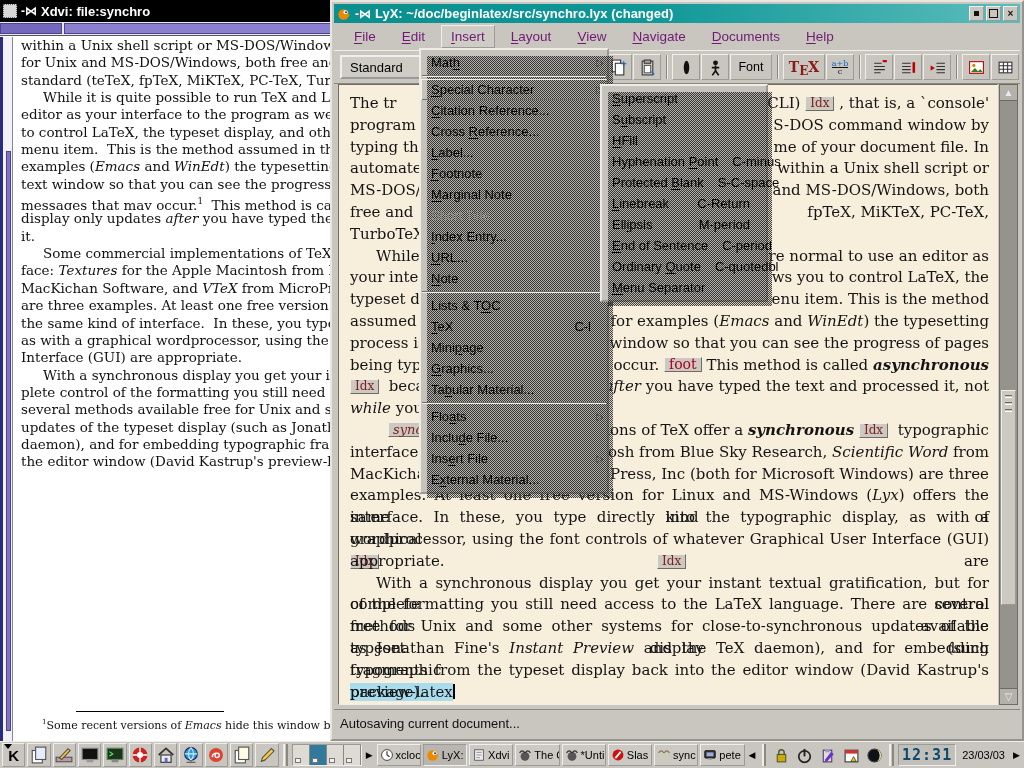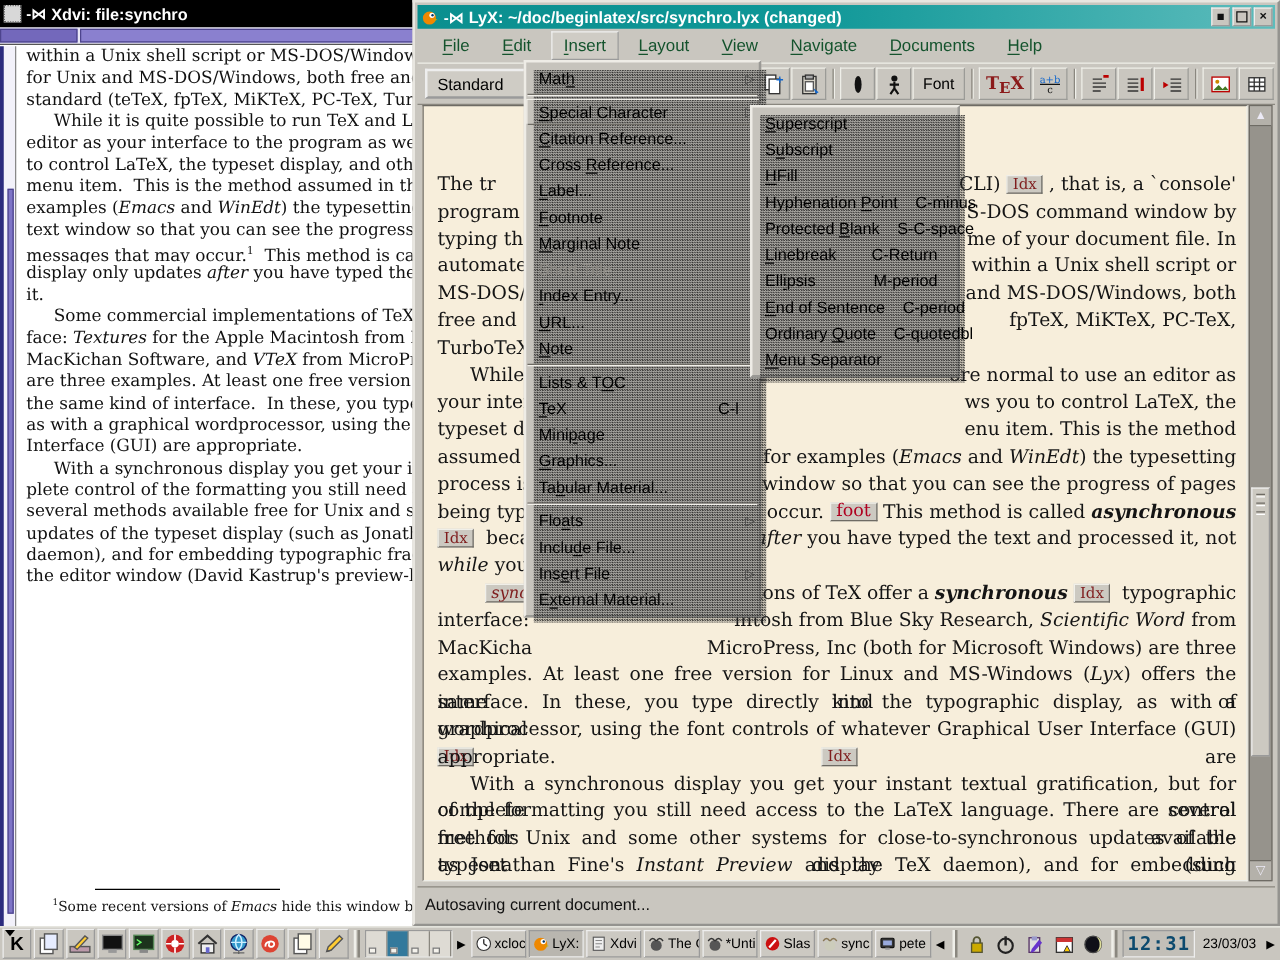--- a/index.html
+++ b/index.html
@@ -37,21 +37,21 @@
   .ly-title{position:absolute;left:2px;top:2px;right:2px;height:19px;color:#fff;
             background:linear-gradient(90deg,#0b8f8f 0%,#0e9797 45%,#5dbcbc 100%);
             display:flex;align-items:center;gap:4px;padding-left:3px;font-weight:bold;font-size:13px;}
   .ly-title .ticon{width:14px;height:14px;display:inline-block;}
   .tb-btns{margin-left:auto;display:flex;gap:2px;padding-right:2px;}
   .tb-btn{width:15px;height:15px;background:#c9c6bf;border:1px outset #eee;
           display:flex;align-items:center;justify-content:center;font-size:10px;font-weight:bold;color:#111;}
   .glyph-min{width:5px;height:5px;background:#111;}
   .glyph-max{width:9px;height:9px;border:1px solid #111;}
   .ly-menubar{position:absolute;left:2px;top:21px;right:2px;height:27px;display:flex;align-items:center;
-              gap:6px;padding-left:10px;font-size:13.5px;color:#14532d;}
+              gap:6px;padding-left:10px;font-size:13.5px;color:#701a75;}
   .mb-item{padding:3px 9px;border:1px solid transparent;}
   .mb-item.pressed{border:1px outset #efefef;background:#cfccc5;}
   .ly-toolbar{position:absolute;left:2px;top:48px;right:2px;height:34px;display:flex;align-items:center;
               border-top:1px solid #efefe9;border-bottom:1px solid #8a877f;padding-left:6px;}
   .combo{width:92px;height:24px;background:#cfccc5;border:2px outset #eee;font-size:13px;
          display:flex;align-items:center;padding-left:8px;}
   .tb-spacer{width:178px;height:1px;}
   .tbtn{width:28px;height:26px;border:1px outset #efefe9;background:#c9c6bf;display:flex;
         align-items:center;justify-content:center;margin-right:1px;}
   .tbtn.wide{width:42px;font-size:12.5px;}
@@ -59,21 +59,21 @@
   .tsep{width:2px;height:24px;border-left:1px solid #8a877f;border-right:1px solid #efefe9;margin:0 4px;}
   .texlogo{font-family:"DejaVu Serif",serif;font-weight:bold;color:#8b1a1a;font-size:14px;}
   .texlogo .low{display:inline-block;transform:translateY(3px);font-size:12px;}
   .mathico{font-family:"DejaVu Serif",serif;font-size:8px;line-height:7px;text-align:center;color:#16c;}
   .mathico .den{border-top:1px solid #111;color:#111;display:block;}
 
   .ly-doc{position:absolute;left:6px;top:82px;right:24px;bottom:34px;background:#f7eedb;
           border-top:1px solid #6e6b64;border-left:1px solid #6e6b64;
           border-right:1px solid #efefe9;border-bottom:1px solid #efefe9;overflow:hidden;
           font-family:"DejaVu Serif",serif;font-size:15px;color:#141414;}
-  .ly-doc-inner{position:absolute;left:11px;right:8px;top:8px;margin-top:44px;}
+  .ly-doc-inner{position:absolute;left:11px;right:8px;top:8px;}
   .line{height:21.8px;line-height:21.8px;overflow:visible;}
   .line.split{display:flex;justify-content:space-between;}
   .line.split span.frag{white-space:pre;}
   .line.j{text-align:justify;text-align-last:justify;white-space:normal;}
   .line.ind1{text-indent:26px;}
   .line.ind2{padding-left:38px;}
   .inset{display:inline-block;font-family:"DejaVu Serif",serif;font-size:12px;line-height:13px;
          padding:0 4px;background:#ccc9c1;border:1px solid;border-color:#f0efe9 #6e6b64 #6e6b64 #f0efe9;
          color:#7f1d1d;vertical-align:1px;}
   .inset.red{color:#b00020;font-size:14px;}

